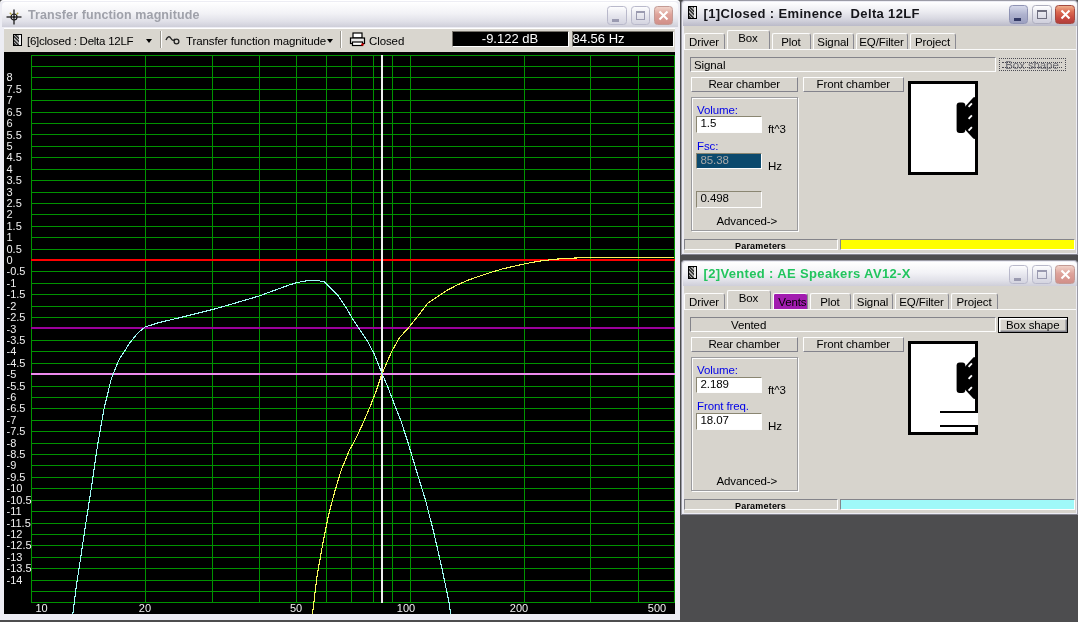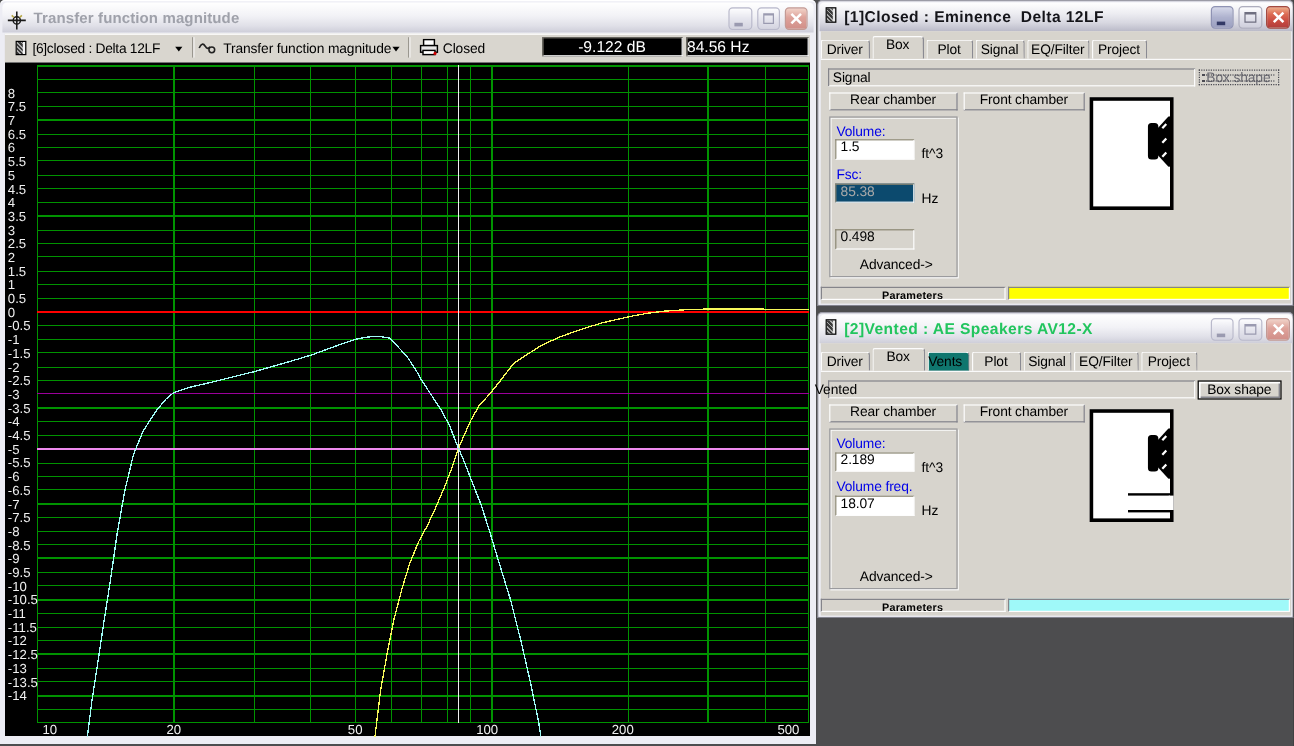--- a/index.html
+++ b/index.html
@@ -236,36 +236,36 @@
 <div style="position:absolute;left:4px;top:4px;width:9.5px;height:9px;border:1.5px solid #9A9AB0;border-top-width:2.5px"></div>
   </div>
 <div style="position:absolute;left:1055.0px;top:264.5px;width:19.5px;height:19.5px;border:1px solid #C39A94;border-radius:3.5px;background:linear-gradient(#F1D3C9,#DEA29A 45%,#D18F89)">
 <svg width="17" height="17" style="position:absolute;left:0.5px;top:0.5px">
       <path d="M4.5,4.5 L12.5,12.5 M12.5,4.5 L4.5,12.5" stroke="#FFF" stroke-width="2.1"></path>
     </svg>
   </div>
 <div style="position:absolute;left:683.5px;top:285.5px;width:392px;height:227px;background:#D7D4CD"></div>
 <div style="position:absolute;left:683.5px;top:293px;width:41px;height:15.5px;z-index:3;background:#D7D4CD;border-left:1.5px solid #FCFCFC;border-top:1.5px solid #FCFCFC;border-right:1.5px solid #8A8A92;border-top-right-radius:3px;border-top-left-radius:2px;font:11.5px 'Liberation Sans',sans-serif;letter-spacing:-0.1px;text-align:center;padding-top:1.5px;color:#000">Driver</div>
 <div style="position:absolute;left:726.5px;top:289.5px;width:44px;height:19.5px;z-index:5;background:#D7D4CD;border-left:1.5px solid #FCFCFC;border-top:1.5px solid #FCFCFC;border-right:1.5px solid #8A8A92;border-top-right-radius:3px;border-top-left-radius:2px;font:11.5px 'Liberation Sans',sans-serif;letter-spacing:-0.1px;text-align:center;padding-top:1.5px;color:#000">Box</div>
-<div style="position:absolute;left:772.5px;top:293px;width:35px;height:15.5px;z-index:3;background:#0f766e;border-left:1.5px solid #FCFCFC;border-top:1.5px solid #FCFCFC;border-right:1.5px solid #8A8A92;border-top-right-radius:3px;border-top-left-radius:2px;font:11.5px 'Liberation Sans',sans-serif;letter-spacing:-0.1px;text-align:left;padding-top:1.5px;color:#000">Vents</div>
+<div style="position:absolute;left:772.5px;top:293px;width:35px;height:15.5px;z-index:3;background:#a21caf;border-left:1.5px solid #FCFCFC;border-top:1.5px solid #FCFCFC;border-right:1.5px solid #8A8A92;border-top-right-radius:3px;border-top-left-radius:2px;font:11.5px 'Liberation Sans',sans-serif;letter-spacing:-0.1px;text-align:right;padding-top:1.5px;color:#000">Vents</div>
 <div style="position:absolute;left:809.5px;top:293px;width:41px;height:15.5px;z-index:3;background:#D7D4CD;border-left:1.5px solid #FCFCFC;border-top:1.5px solid #FCFCFC;border-right:1.5px solid #8A8A92;border-top-right-radius:3px;border-top-left-radius:2px;font:11.5px 'Liberation Sans',sans-serif;letter-spacing:-0.1px;text-align:center;padding-top:1.5px;color:#000">Plot</div>
 <div style="position:absolute;left:852.5px;top:293px;width:40px;height:15.5px;z-index:3;background:#D7D4CD;border-left:1.5px solid #FCFCFC;border-top:1.5px solid #FCFCFC;border-right:1.5px solid #8A8A92;border-top-right-radius:3px;border-top-left-radius:2px;font:11.5px 'Liberation Sans',sans-serif;letter-spacing:-0.1px;text-align:center;padding-top:1.5px;color:#000">Signal</div>
 <div style="position:absolute;left:894.5px;top:293px;width:54px;height:15.5px;z-index:3;background:#D7D4CD;border-left:1.5px solid #FCFCFC;border-top:1.5px solid #FCFCFC;border-right:1.5px solid #8A8A92;border-top-right-radius:3px;border-top-left-radius:2px;font:11.5px 'Liberation Sans',sans-serif;letter-spacing:-0.1px;text-align:center;padding-top:1.5px;color:#000">EQ/Filter</div>
 <div style="position:absolute;left:950.5px;top:293px;width:47px;height:15.5px;z-index:3;background:#D7D4CD;border-left:1.5px solid #FCFCFC;border-top:1.5px solid #FCFCFC;border-right:1.5px solid #8A8A92;border-top-right-radius:3px;border-top-left-radius:2px;font:11.5px 'Liberation Sans',sans-serif;letter-spacing:-0.1px;text-align:center;padding-top:1.5px;color:#000">Project</div>
 <div style="position:absolute;left:683.5px;top:308.5px;width:392px;height:1.5px;background:#FAFAFA;z-index:4"></div>
 <div style="position:absolute;left:689.5px;top:316.5px;width:306px;height:15.5px;background:#D7D4CD;border-top:1px solid #84848A;border-left:1px solid #84848A;border-bottom:1px solid #FDFDFD;border-right:1px solid #FDFDFD;z-index:1"></div>
-<div style="position:absolute;left:679px;top:319px;font:11.5px 'Liberation Sans',sans-serif;letter-spacing:-0.1px;color:#000;z-index:2">Vented</div>
+<div style="position:absolute;left:731px;top:319px;font:11.5px 'Liberation Sans',sans-serif;letter-spacing:-0.1px;color:#000;z-index:2">Vented</div>
 <div style="position:absolute;left:997.5px;top:316.5px;width:70.5px;height:16.5px;background:#D7D4CD;border:1.5px solid #000;box-shadow:inset 1.5px 1.5px 0 #FFF, inset -1.5px -1.5px 0 #86868E;font:11.5px 'Liberation Sans',sans-serif;letter-spacing:-0.1px;text-align:center;line-height:14px">Box shape</div>
 <div style="position:absolute;left:690.5px;top:337px;width:107.5px;height:14.5px;background:#D7D4CD;border-top:1.5px solid #FDFDFD;border-left:1.5px solid #FDFDFD;border-right:1.5px solid #83838C;border-bottom:1.5px solid #83838C;font:11.5px 'Liberation Sans',sans-serif;letter-spacing:-0.1px;text-align:center;line-height:12px">Rear chamber</div>
 <div style="position:absolute;left:802.5px;top:337px;width:101.5px;height:14.5px;background:#D7D4CD;border-top:1.5px solid #FDFDFD;border-left:1.5px solid #FDFDFD;border-right:1.5px solid #83838C;border-bottom:1.5px solid #83838C;font:11.5px 'Liberation Sans',sans-serif;letter-spacing:-0.1px;text-align:center;line-height:12px">Front chamber</div>
 <div style="position:absolute;left:690.5px;top:356.5px;width:107px;height:134px;border:1px solid #9B9B9E;box-shadow:inset 1px 1px 0 #FCFCFC,1px 1px 0 #FCFCFC"></div>
 <div style="position:absolute;left:697px;top:364px;font:11.5px 'Liberation Sans',sans-serif;letter-spacing:-0.1px;color:#0000E8;white-space:nowrap;z-index:2">Volume:</div>
 <div style="position:absolute;left:696px;top:376.5px;width:66px;height:16.5px;background:#FFFFFF;border-top:1.5px solid #8A8672;border-left:1.5px solid #8A8672;border-bottom:1.5px solid #FDFDFD;border-right:1.5px solid #FDFDFD;font:11.5px 'Liberation Sans',sans-serif;letter-spacing:-0.1px;color:#000;padding-left:3.5px;line-height:13px;z-index:2">2.189</div>
 <div style="position:absolute;left:768px;top:383.5px;font:11.5px 'Liberation Sans',sans-serif;letter-spacing:-0.1px;color:#000;z-index:2">ft^3</div>
-<div style="position:absolute;left:697px;top:400px;font:11.5px 'Liberation Sans',sans-serif;letter-spacing:-0.1px;color:#0000E8;white-space:nowrap;z-index:2">Volume freq.</div>
+<div style="position:absolute;left:697px;top:400px;font:11.5px 'Liberation Sans',sans-serif;letter-spacing:-0.1px;color:#0000E8;white-space:nowrap;z-index:2">Front freq.</div>
 <div style="position:absolute;left:696px;top:413px;width:66px;height:16.5px;background:#FFFFFF;border-top:1.5px solid #8A8672;border-left:1.5px solid #8A8672;border-bottom:1.5px solid #FDFDFD;border-right:1.5px solid #FDFDFD;font:11.5px 'Liberation Sans',sans-serif;letter-spacing:-0.1px;color:#000;padding-left:3.5px;line-height:13px;z-index:2">18.07</div>
 <div style="position:absolute;left:768px;top:420px;font:11.5px 'Liberation Sans',sans-serif;letter-spacing:-0.1px;color:#000;z-index:2">Hz</div>
 <div style="position:absolute;left:716.5px;top:475px;font:11.5px 'Liberation Sans',sans-serif;letter-spacing:-0.1px;color:#000;z-index:2">Advanced-&gt;</div>
 <div style="position:absolute;left:907.5px;top:340.5px;width:70px;height:94px;background:#fff;border:3px solid #000;z-index:6"></div>
 <svg width="22" height="46" style="position:absolute;left:956px;top:355.5px;z-index:7">
 <path d="M 7.6 12.2 L 17.3 1.4 Q 19.1 0.1 19.4 2.6 L 19.4 41.4 Q 19.1 43.9 17.3 42.6 L 7.6 31.9 Z" fill="#000"></path>
 <rect x="0.6" y="6.6" width="8.7" height="30.4" rx="3" fill="#000"></rect>
 <line x1="12.6" y1="10.9" x2="15.9" y2="7.4" stroke="#fff" stroke-width="1.9"></line>
 <line x1="12.6" y1="22.9" x2="15.9" y2="19.4" stroke="#fff" stroke-width="1.9"></line>
 <line x1="12.6" y1="34.6" x2="15.9" y2="31.1" stroke="#fff" stroke-width="1.9"></line>

